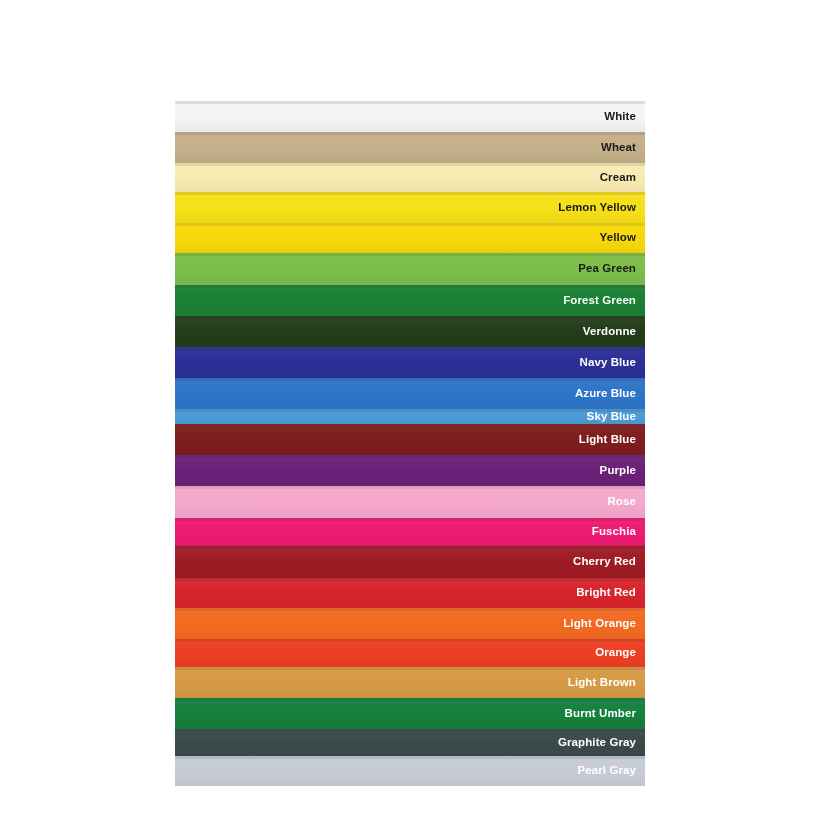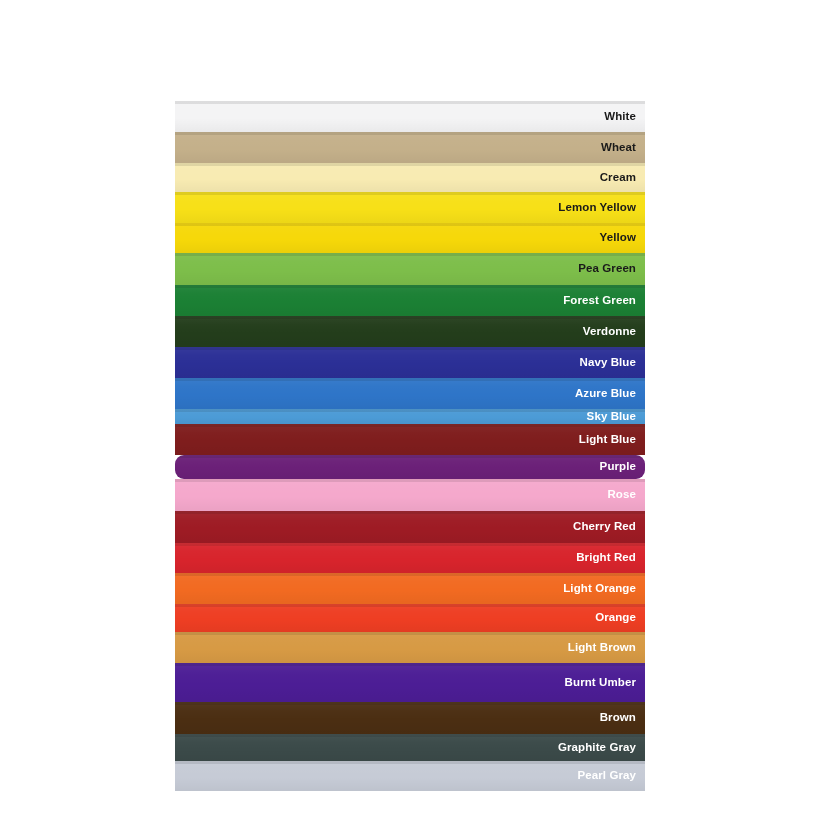--- a/index.html
+++ b/index.html
@@ -101,46 +101,46 @@
     </div>
     <div class="swatch-row" style="background: rgb(46, 117, 200); height: 31px;">
       <span class="swatch-label" style="color: rgb(255, 255, 255);">Azure Blue</span>
     </div>
     <div class="swatch-row" style="background: rgb(76, 155, 214); height: 15px;">
       <span class="swatch-label" style="color: rgb(255, 255, 255);">Sky Blue</span>
     </div>
     <div class="swatch-row" style="background: #7f1d1d; height: 31px;">
       <span class="swatch-label" style="color: rgb(255, 255, 255);">Light Blue</span>
     </div>
-    <div class="swatch-row" style="background: rgb(107, 32, 120); height: 24px; border-radius: 9px;">
+    <div class="swatch-row" style="background: rgb(107, 32, 120); height: 31px;">
       <span class="swatch-label" style="color: rgb(255, 255, 255);">Purple</span>
     </div>
     <div class="swatch-row" style="background: rgb(245, 168, 204); height: 32px;">
       <span class="swatch-label" style="color: rgb(255, 255, 255); padding-left: 8px;">Rose</span>
+    </div>
+    <div class="swatch-row" style="background: rgb(237, 26, 114); height: 28px;">
+      <span class="swatch-label" style="color: rgb(255, 255, 255);">Fuschia</span>
     </div>
     <div class="swatch-row" style="background: rgb(158, 27, 36); height: 32px;">
       <span class="swatch-label" style="color: rgb(255, 255, 255); margin-left: 32px;">Cherry Red</span>
     </div>
     <div class="swatch-row" style="background: rgb(216, 36, 44); height: 30px;">
       <span class="swatch-label" style="color: rgb(255, 255, 255);">Bright Red</span>
     </div>
     <div class="swatch-row" style="background: rgb(242, 106, 33); height: 31px;">
       <span class="swatch-label" style="color: rgb(255, 255, 255);">Light Orange</span>
     </div>
     <div class="swatch-row" style="background: rgb(238, 62, 35); height: 28px;">
       <span class="swatch-label" style="color: rgb(255, 255, 255);">Orange</span>
     </div>
     <div class="swatch-row" style="background: rgb(215, 154, 68); height: 31px;">
       <span class="swatch-label" style="color: rgb(255, 255, 255); text-align: center;">Light Brown</span>
     </div>
-    <div class="swatch-row" style="background: #4c1d95; height: 39px;">
+    <div class="swatch-row" style="background: #15803d; height: 31px;">
       <span class="swatch-label" style="color: rgb(255, 255, 255);">Burnt Umber</span>
-    </div>
-    <div class="swatch-row" style="background: rgb(75, 46, 18); height: 32px;">
-      <span class="swatch-label" style="color: rgb(255, 255, 255);">Brown</span>
     </div>
     <div class="swatch-row" style="background: rgb(59, 74, 73); height: 27px;">
       <span class="swatch-label" style="color: rgb(255, 255, 255);">Graphite Gray</span>
     </div>
     <div class="swatch-row" style="background: rgb(198, 203, 214); height: 30px;">
       <span class="swatch-label" style="color: rgb(255, 255, 255);">Pearl Gray</span>
     </div>
   </div>
 
 </body></html>

